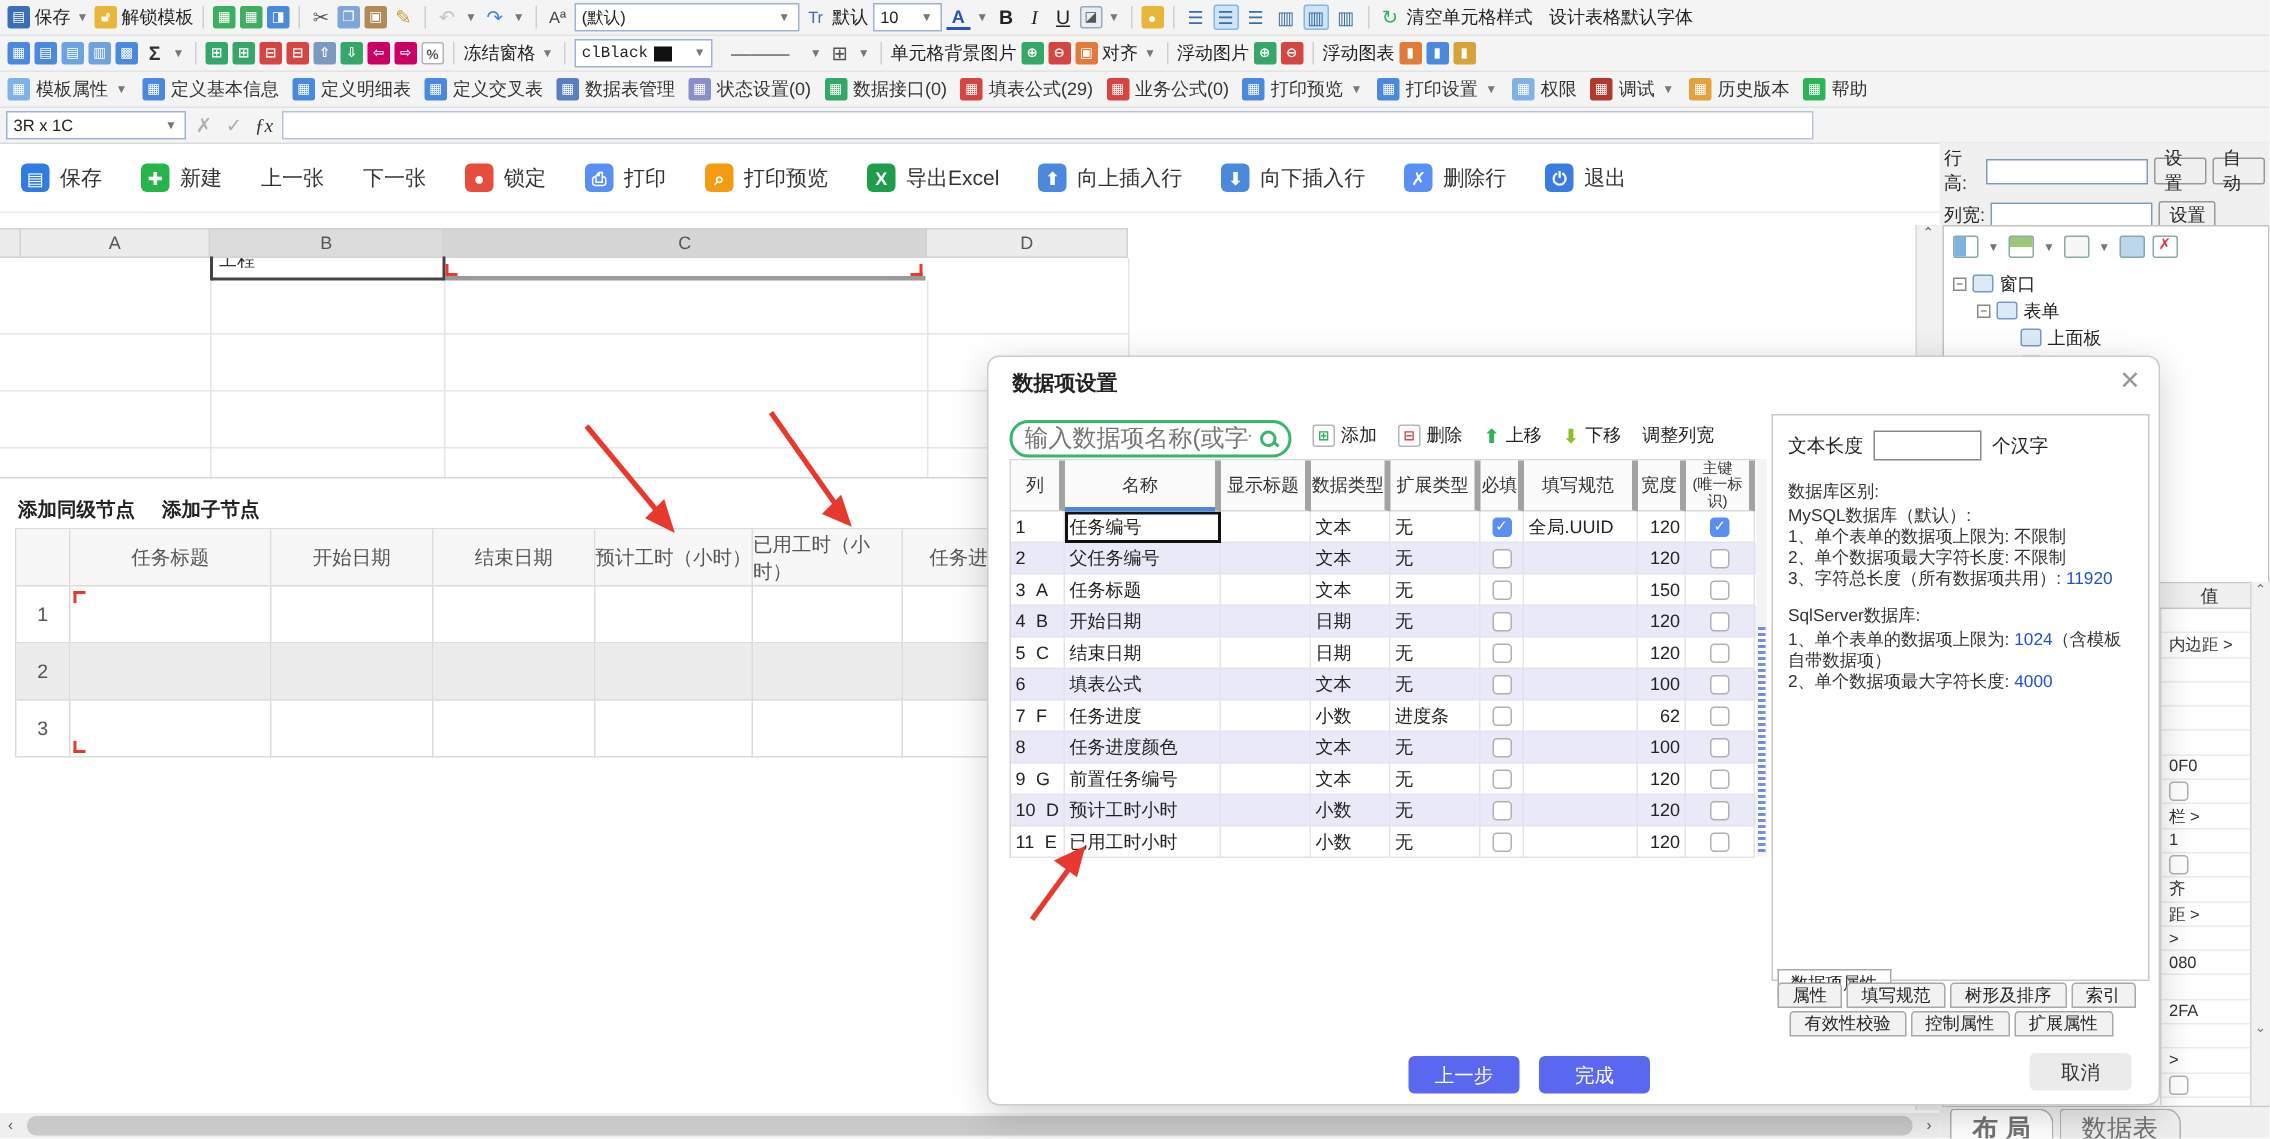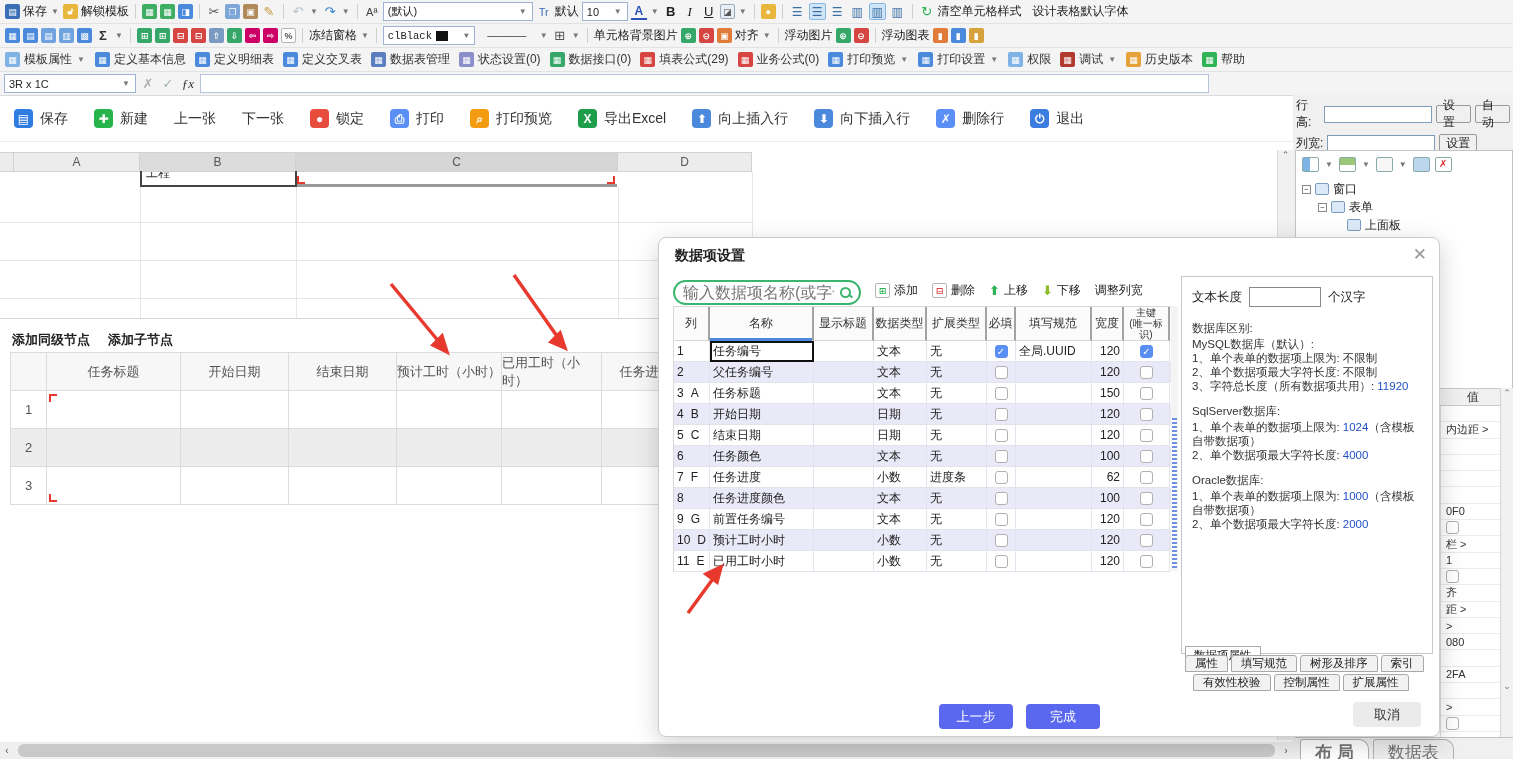--- a/index.html
+++ b/index.html
@@ -75,21 +75,21 @@
 #dlgSearch input{border:none;outline:none;flex:1;font-size:16px;min-width:0}
 .mag{width:11px;height:11px;border:2px solid #3ab56e;border-radius:50%;position:relative;flex:none}
 .mag::after{content:"";position:absolute;width:5px;height:2px;background:#3ab56e;right:-4px;bottom:-1px;transform:rotate(40deg)}
 #dlgBtns{position:absolute;left:216px;top:44px;display:flex;align-items:center;gap:14px;font-size:12px;color:#222}
 .dbtn{display:flex;align-items:center;gap:4px}
 .arrUp{color:#2eb457;font-weight:bold;font-size:13px}
 .arrDn{color:#8bc02a;font-weight:bold;font-size:13px}
 
 #dlgTable{position:absolute;left:14px;top:68px;width:498px;border-top:1px solid #d8d8d8;border-left:1px solid #d8d8d8}
 .dhrow{display:flex;height:34px;background:#fbfbfb}
-.dhrow>div{border-right:2px solid #a3a3a3;border-bottom:1px solid #d8d8d8;display:flex;align-items:center;justify-content:center;font-size:12px;color:#333;text-align:center;white-space:pre-line;position:relative}
+.dhrow>div{border-right:4px solid #a3a3a3;border-bottom:1px solid #d8d8d8;display:flex;align-items:center;justify-content:center;font-size:12px;color:#333;text-align:center;white-space:pre-line;position:relative}
 .drow{display:flex;height:21px;background:#fff}
 .drow.alt{background:#e9e9f8}
 .drow>div{border-right:1px solid #e3e3ee;border-bottom:1px solid #e3e3ee;display:flex;align-items:center;font-size:12px;color:#222;padding:0 3px;overflow:hidden}
 .c0{width:36px}.c1{width:104px}.c2{width:60px}.c3{width:53px}.c4{width:60px}.c5{width:29px;justify-content:center}.c6{width:76px}.c7{width:32px;justify-content:flex-end}.c8{width:46px;justify-content:center}
 .editing{outline:2px solid #111;outline-offset:-2px;background:#fff}
 .cb{width:13px;height:13px;border:1px solid #b0b0b0;border-radius:3px;background:#fff;flex:none}
 .cb.checked{background:#598ff2;border-color:#598ff2;color:#fff;font-size:10px;line-height:12px;text-align:center}
 .cb.checked::after{content:"✓"}
 .blueUnderline{position:absolute;left:0;right:0;bottom:-1px;height:3px;background:#4a89dc}
 #dlgTblScroll{position:absolute;left:512px;top:68px;width:7px;height:265px;background:#f4f4f4}
@@ -279,21 +279,21 @@
       <span class="mi" style="background: rgb(229, 161, 58);">▦</span>
       <span>历史版本</span>
     </span>
     <span class="dbtn" style="margin-right: 6px;">
       <span class="mi" style="background: rgb(46, 180, 87);">▦</span>
       <span>帮助</span>
     </span>
   </div>
 
 <div id="formulaBar">
-  <span class="combo" style="width:132px">
+  <span class="combo" style="width:120px">
       <span>3R x 1C</span>
       <span class="dd">▼</span>
     </span>
   <span class="tglyph" style="color:#b0b0b0;font-weight:bold">✗</span>
   <span class="tglyph" style="color:#9fb5a0;font-weight:bold">✓</span>
   <span class="tglyph" style="font-family:'Liberation Serif',serif;font-style:italic;color:#333">ƒx</span>
   <input type="text" value="" style="">
 </div>
 
 <div id="actionBar">
@@ -640,21 +640,21 @@
         <div class="c7">120</div>
         <div class="c8">
           <span class="cb"></span>
         </div>
       </div>
       <div class="drow alt">
         <div class="c0">
           <span>6</span>
           <span style="margin-left: 7px;"></span>
         </div>
-        <div class="c1">任务颜色</div>
+        <div class="c1">填表公式</div>
         <div class="c2"></div>
         <div class="c3">文本</div>
         <div class="c4">无</div>
         <div class="c5">
           <span class="cb"></span>
         </div>
         <div class="c6"></div>
         <div class="c7">100</div>
         <div class="c8">
           <span class="cb"></span>
@@ -766,25 +766,20 @@
           <div class="t">数据库区别:</div>
           <div>MySQL数据库（默认）:</div>
           <div>1、单个表单的数据项上限为: 不限制</div>
           <div>2、单个数据项最大字符长度: 不限制</div>
           <div>3、字符总长度（所有数据项共用）: <span class="num">11920</span></div>
         </div>
         <div class="hsec">
           <div class="t">SqlServer数据库:</div>
           <div>1、单个表单的数据项上限为: <span class="num">1024</span>（含模板自带数据项）</div>
           <div>2、单个数据项最大字符长度: <span class="num">4000</span></div>
-        </div>
-        <div class="hsec">
-          <div class="t">Oracle数据库:</div>
-          <div>1、单个表单的数据项上限为: <span class="num">1000</span>（含模板自带数据项）</div>
-          <div>2、单个数据项最大字符长度: <span class="num">2000</span></div>
         </div>
       </div>
   </div>
   <div id="propLabel">数据项属性</div>
   <div class="tabrow" style="left:526px;top:417px" id="tabsRow1">
       <span class="stab">属性</span>
       <span class="stab">填写规范</span>
       <span class="stab">树形及排序</span>
       <span class="stab">索引</span>
     </div>

